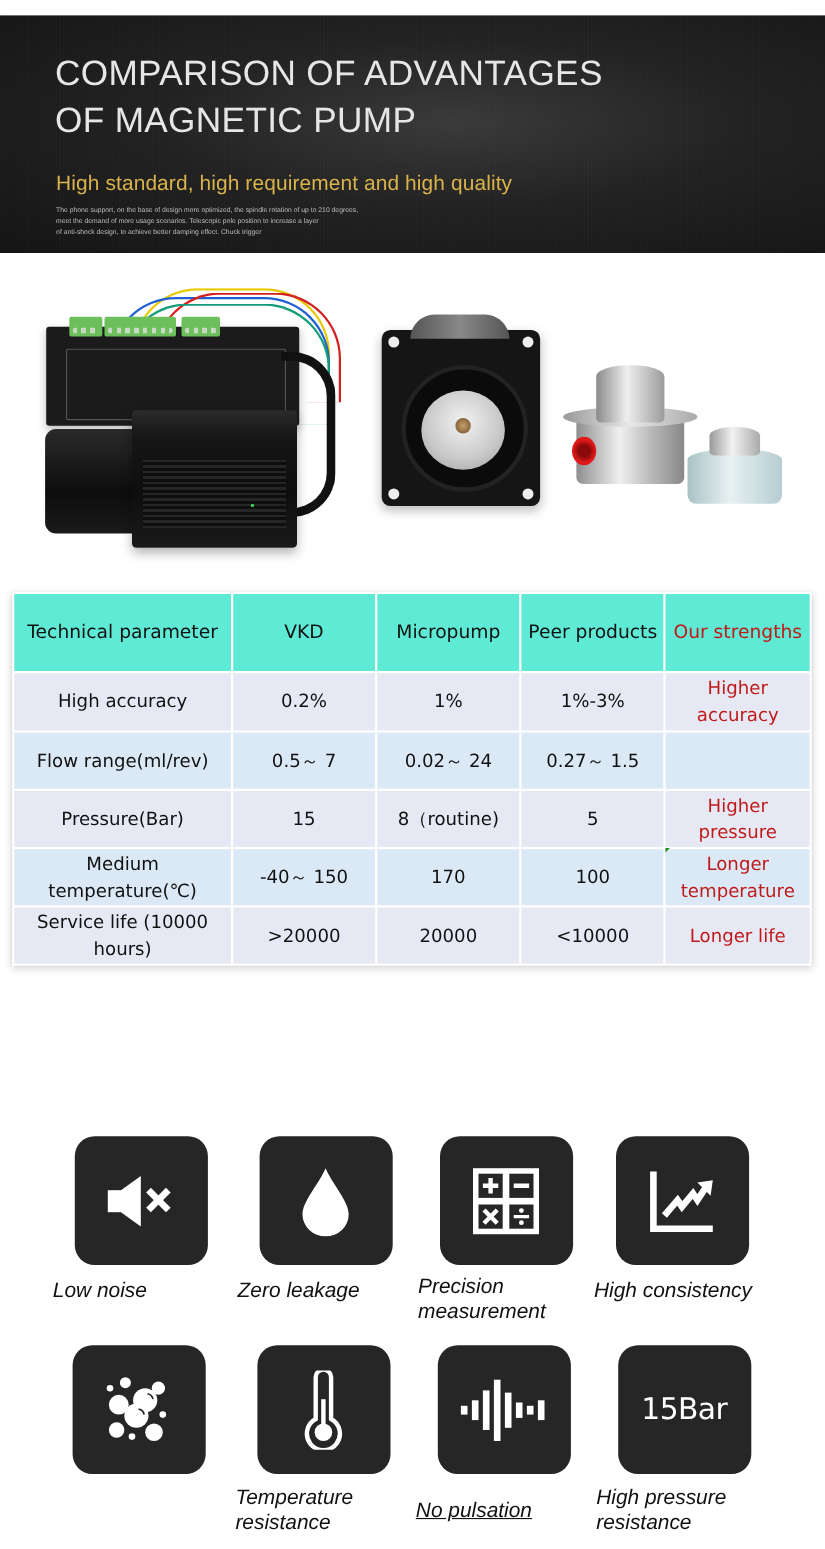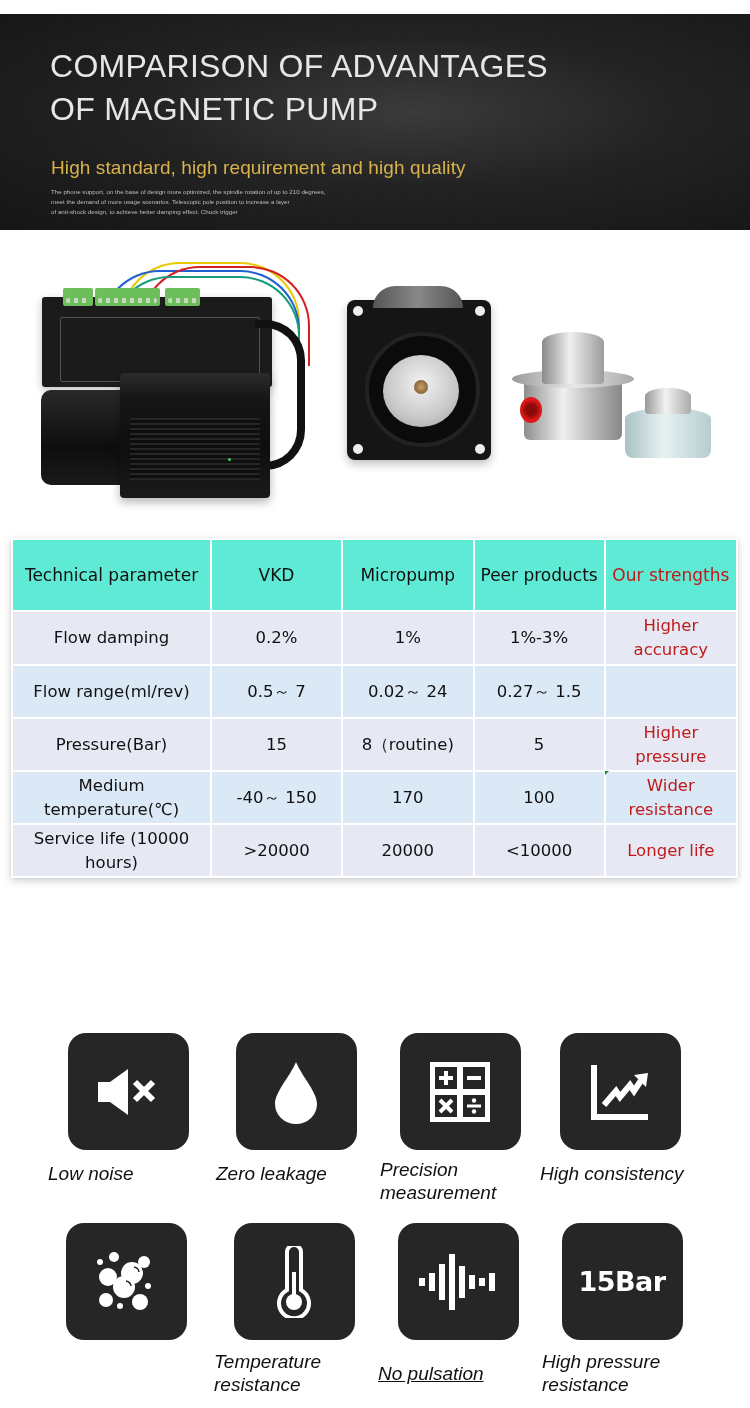--- a/index.html
+++ b/index.html
@@ -82,21 +82,21 @@
     table.cmp th { background: #5eead4; height: 70px; font-size: 17px; }
     table.cmp tr.odd td { background: #e6e9f4; }
     table.cmp tr.even td { background: #dbe8f6; }
     table.cmp .strength { color: #c01a1a; }
     .tri { position: absolute; width: 0; height: 0; border-left: 4px solid #1c8a1c; border-bottom: 4px solid transparent; }
 
     
     .feat { position: absolute; width: 160px; text-align: left; }
     .feat .box { width: 121px; height: 117px; border-radius: 18px; background: #262626; margin: 0 auto; position: relative; display: flex; align-items: center; justify-content: center; }
     .feat .lbl { font-family: "Liberation Sans", sans-serif; font-style: italic; font-size: 19px; line-height: 23px; color: #111; margin-top: 12px; }
-    .bar15 { font-family: "DejaVu Sans", sans-serif; font-weight: bold; color: #fff; font-size: 27px; letter-spacing: -0.5px; }
+    .bar15 { font-family: "DejaVu Sans", sans-serif; font-weight: normal; color: #fff; font-size: 27px; letter-spacing: -0.5px; }
   </style>
 </head>
 <body>
 
 <section class="banner">
   <h1 class="banner-title">
     <span>COMPARISON OF ADVANTAGES</span><br>
     <span>OF MAGNETIC PUMP</span>
   </h1>
   <div class="banner-subtitle">High standard, high requirement and high quality</div>
@@ -164,21 +164,21 @@
       <tr>
         <th>Technical parameter</th>
         <th>VKD</th>
         <th>Micropump</th>
         <th>Peer products</th>
         <th class="strength">Our strengths</th>
       </tr>
     </thead>
     <tbody>
       <tr class="odd" style="height:52px">
-        <td>Flow damping</td>
+        <td>High accuracy</td>
         <td>0.2%</td>
         <td>1%</td>
         <td>1%-3%</td>
         <td class="strength">Higher accuracy</td>
       </tr>
       <tr class="even" style="height:51px">
         <td>Flow range(ml/rev)</td>
         <td>0.5～ 7</td>
         <td>0.02～ 24</td>
         <td>0.27～ 1.5</td>
@@ -189,21 +189,21 @@
         <td>15</td>
         <td>8（routine)</td>
         <td>5</td>
         <td class="strength">Higher pressure</td>
       </tr>
       <tr class="even" style="height:51px">
         <td>Medium temperature(℃)</td>
         <td>-40～ 150</td>
         <td>170</td>
         <td>100</td>
-        <td class="strength">Wider resistance</td>
+        <td class="strength">Longer temperature</td>
       </tr>
       <tr class="odd" style="height:51px">
         <td>Service life (10000 hours)</td>
         <td>&gt;20000</td>
         <td>20000</td>
         <td>&lt;10000</td>
         <td class="strength">Longer life</td>
       </tr>
     </tbody>
   </table>

